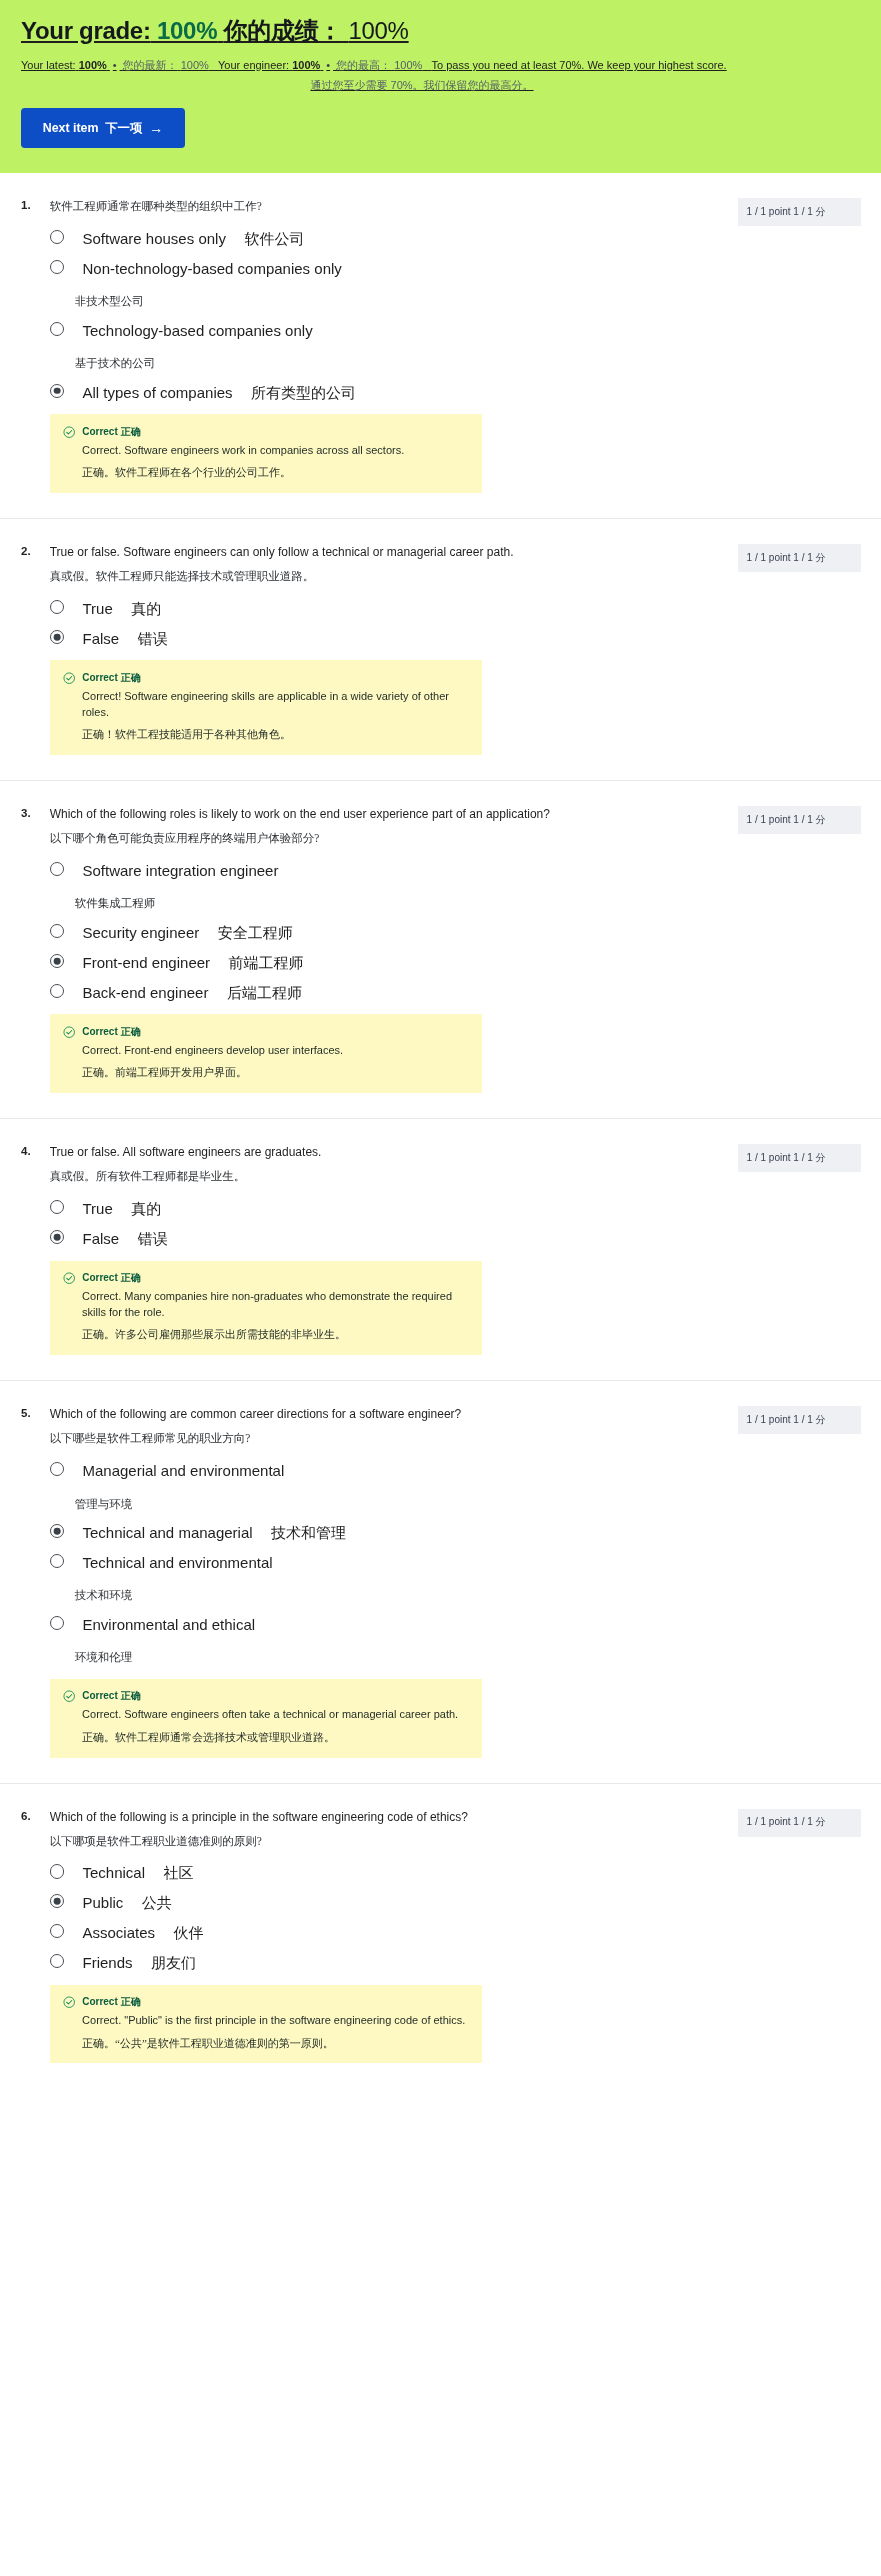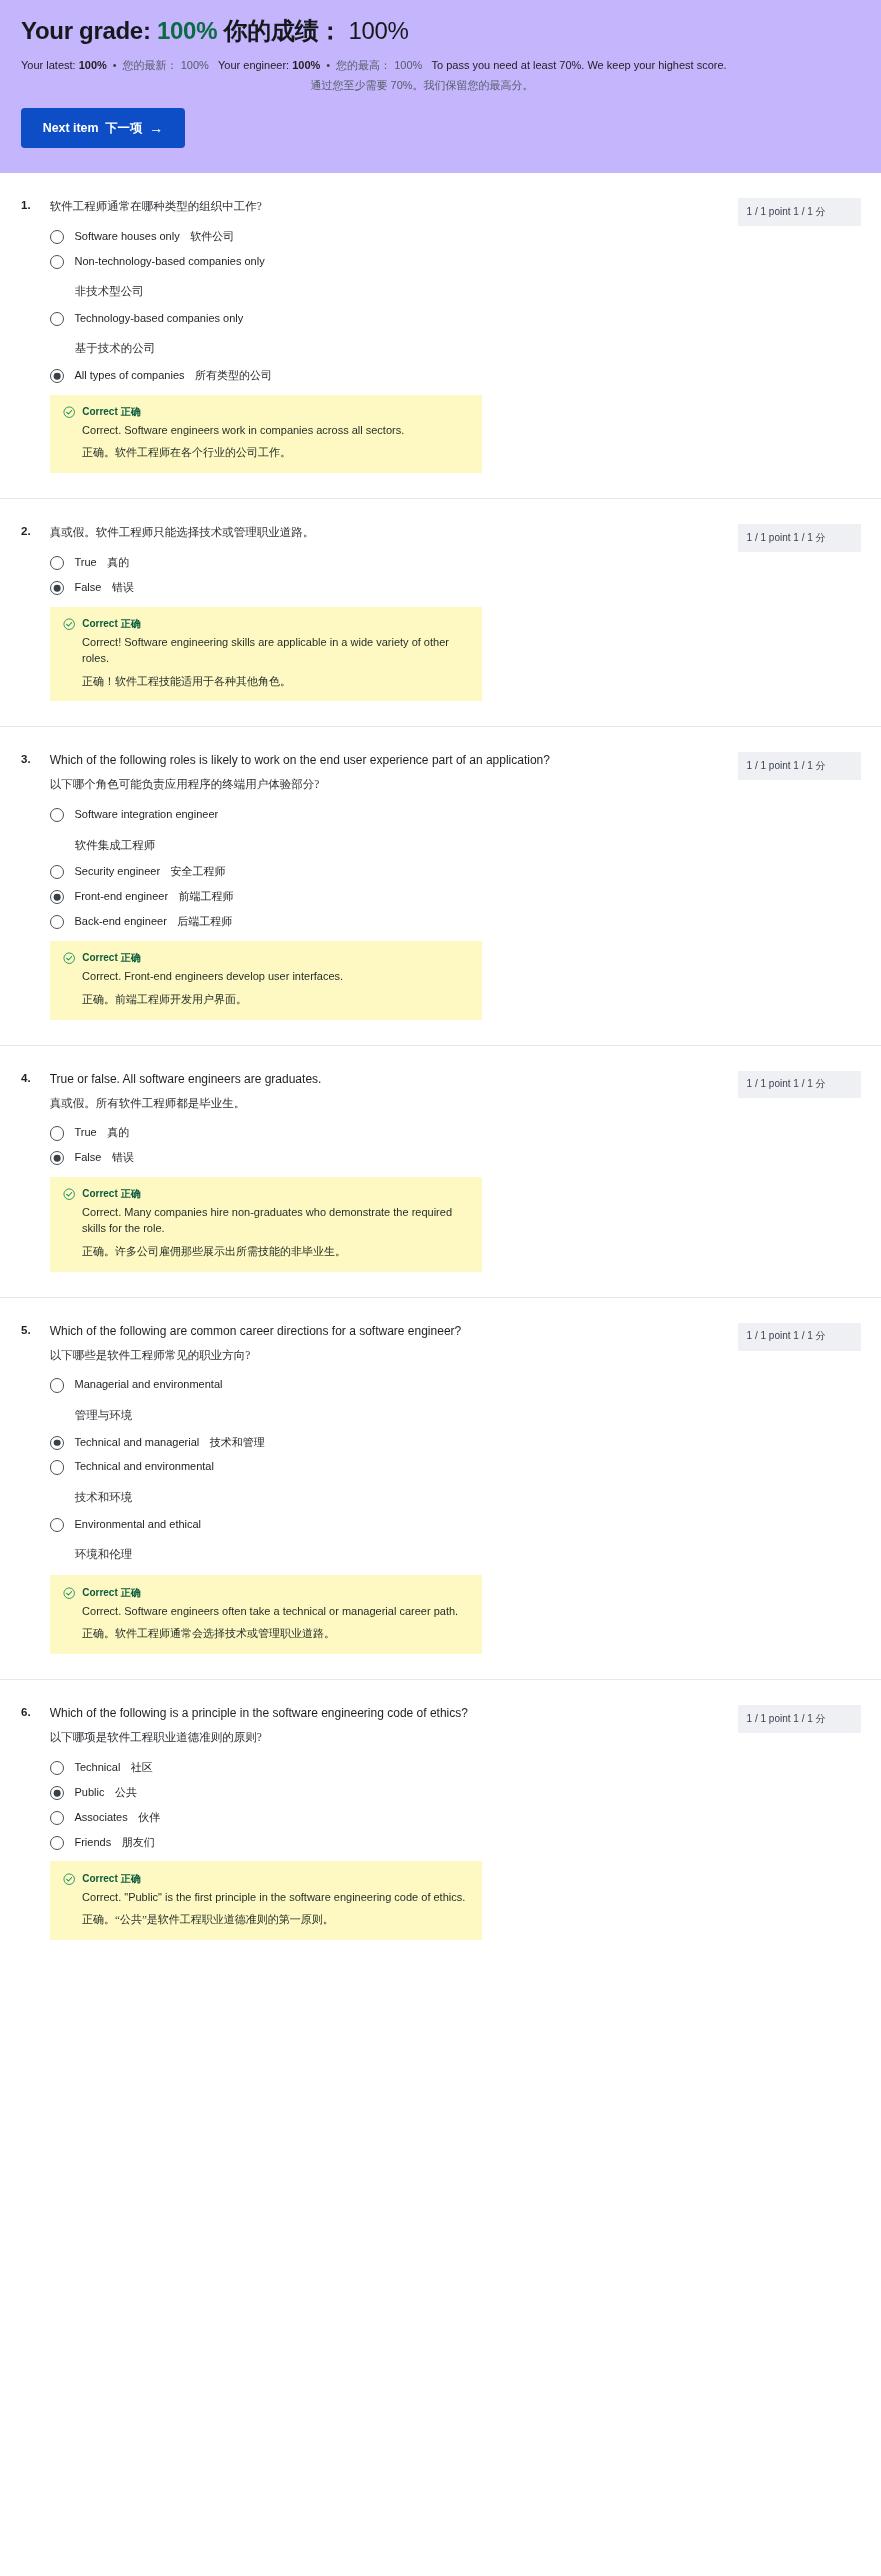--- a/index.html
+++ b/index.html
@@ -7,22 +7,23 @@
   body {
     width: 882px;
     background: #ffffff;
     font-family: "Liberation Sans", sans-serif;
     color: #1f1f1f;
     -webkit-font-smoothing: antialiased;
   }
 
   
   .grade-banner {
-    background: #c4b5fd;
+    background: #bef264;
     padding: 17px 21px 25px 21px;
+    text-decoration: underline;
   }
   .grade-title {
     font-size: 24px;
     font-weight: bold;
     letter-spacing: -0.3px;
     margin: 0 0 13.4px 0;
     line-height: 1.15;
     color: #16191c;
   }
   .grade-title .pct { color: #0a6b46; font-weight: bold; }
@@ -118,23 +119,24 @@
   .radio.selected::after {
     content: "";
     position: absolute;
     left: 50%; top: 50%;
     transform: translate(-50%, -50%);
     width: 6.7px; height: 6.7px;
     border-radius: 50%;
     background: #3a4047;
   }
   .opt-label {
-    font-size: 11px;
+    font-size: 15px;
     line-height: 1.35;
     color: #1f1f1f;
+    margin-left: 8px;
   }
   .opt-cn-line {
     width: 100%;
     padding-left: 25px;
     margin-top: 4.8px;
     margin-bottom: 1.9px;
     font-size: 11.5px;
     color: #2b2f33;
     font-family: "Liberation Serif", serif;
   }
@@ -270,20 +272,21 @@
             <div class="fb-text-cn">正确。软件工程师在各个行业的公司工作。</div>
           </div>
         </div>
       </div>
     </div>
     <div class="question">
       <div class="points"><span>1 / 1 point</span> <span>1 / 1</span> <span class="cn">分</span></div>
       <div class="q-row">
         <div class="q-num">2.</div>
         <div class="q-body">
+          <div class="q-text">True or false. Software engineers can only follow a technical or managerial career path.</div>
           <div class="q-text-cn">真或假。软件工程师只能选择技术或管理职业道路。</div>
           <ul class="options">
             <li class="option">
               <span class="radio"></span>
               <span class="opt-label">True</span>
               <span class="opt-label cn">真的</span>
             </li>
             <li class="option">
               <span class="radio selected"></span>
               <span class="opt-label">False</span>

